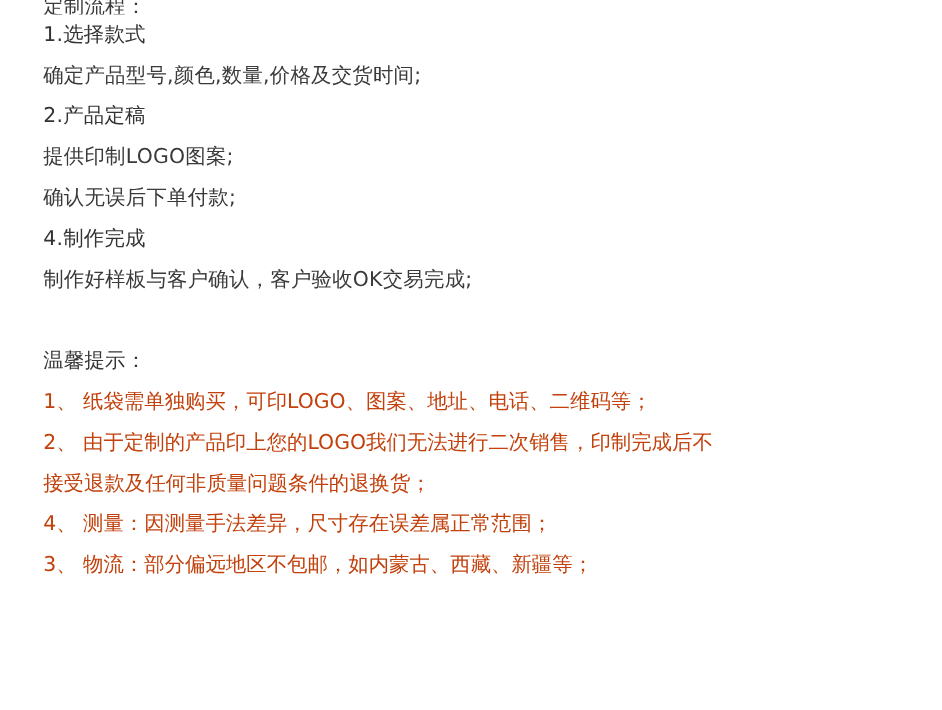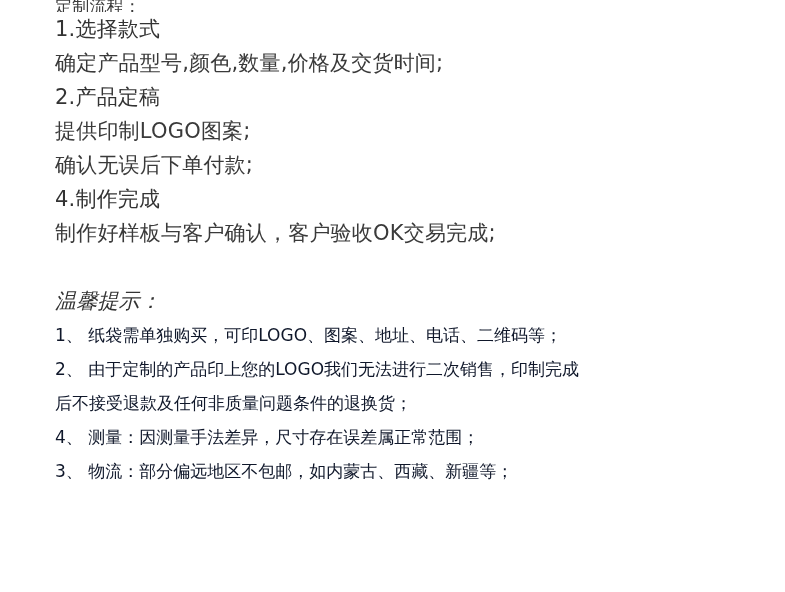--- a/index.html
+++ b/index.html
@@ -13,55 +13,54 @@
     overflow: hidden;
     font-family: "DejaVu Sans", "Liberation Sans", sans-serif;
     color: #333333;
   }
   .page {
     position: relative;
     width: 640px;
     height: 592px;
     background: #ffffff;
     box-sizing: border-box;
-    padding: 0 55px;
+    padding: 0 36px;
   }
   .doc-line {
-    font-size: 21px;
+    font-size: 17px;
     line-height: 34px;
     color: #3a3a3a;
     white-space: pre-wrap;
     letter-spacing: 0.2px;
   }
   .doc-line.clipped-top {
     
     height: 12px;
     line-height: 12px;
     overflow: hidden;
     font-size: 17px;
     color: #3a3a3a;
   }
   .doc-line.heading {
     color: #333333;
   }
   .doc-line.notice-heading {
     color: #333333;
-    font-style: italic;
   }
   .spacer {
     height: 34px;
   }
   .block {
     margin: 0;
     padding: 0;
   }
   .wrap-line {
     font-size: 17px;
     line-height: 34px;
-    color: #0f172a;
+    color: #c2410c;
     white-space: pre-wrap;
   }
 </style>
 </head>
 <body>
 
 <div class="page">
 
   <div class="doc-line clipped-top">定制流程：</div>
 

